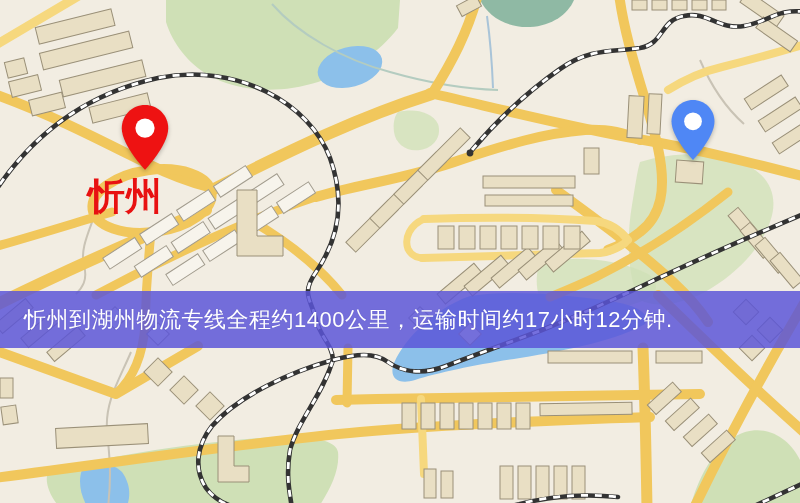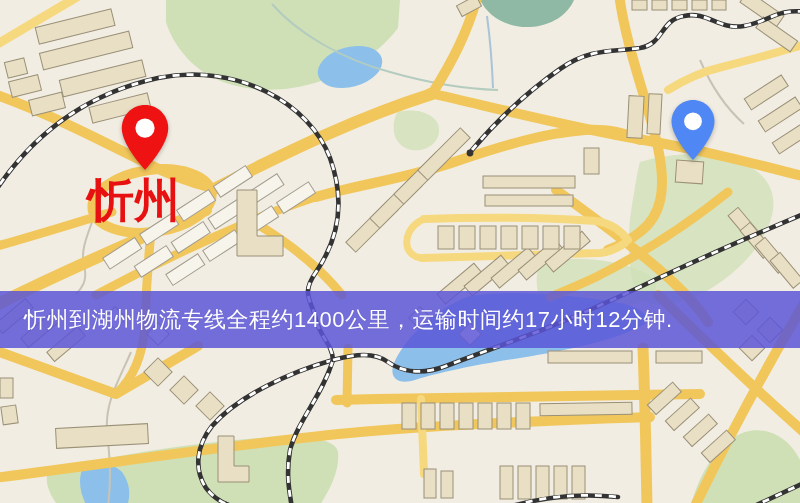--- a/index.html
+++ b/index.html
@@ -35,21 +35,21 @@
     font-family:"Liberation Sans", sans-serif;
     text-shadow:0 0 1px rgba(60,60,160,.35);
   }
 
   
   .pin{position:absolute;z-index:4;filter:drop-shadow(0 2px 2px rgba(0,0,0,.25));}
   .pin svg{display:block;}
   .pin-origin{left:117px;top:104px;width:56px;height:67px;}
   .pin-dest{left:667px;top:99px;width:52px;height:62px;}
   .place-label{
-    position:absolute;z-index:4;font-size:46px;font-weight:700;line-height:1;
+    position:absolute;z-index:4;font-size:37px;font-weight:700;line-height:1;
     font-family:"Liberation Serif", serif;white-space:nowrap;
   }
   .label-origin{left:88px;top:178px;}
   .label-dest{left:640px;top:176px;}
 </style>
 </head>
 <body>
 
 <div class="stage">
 

